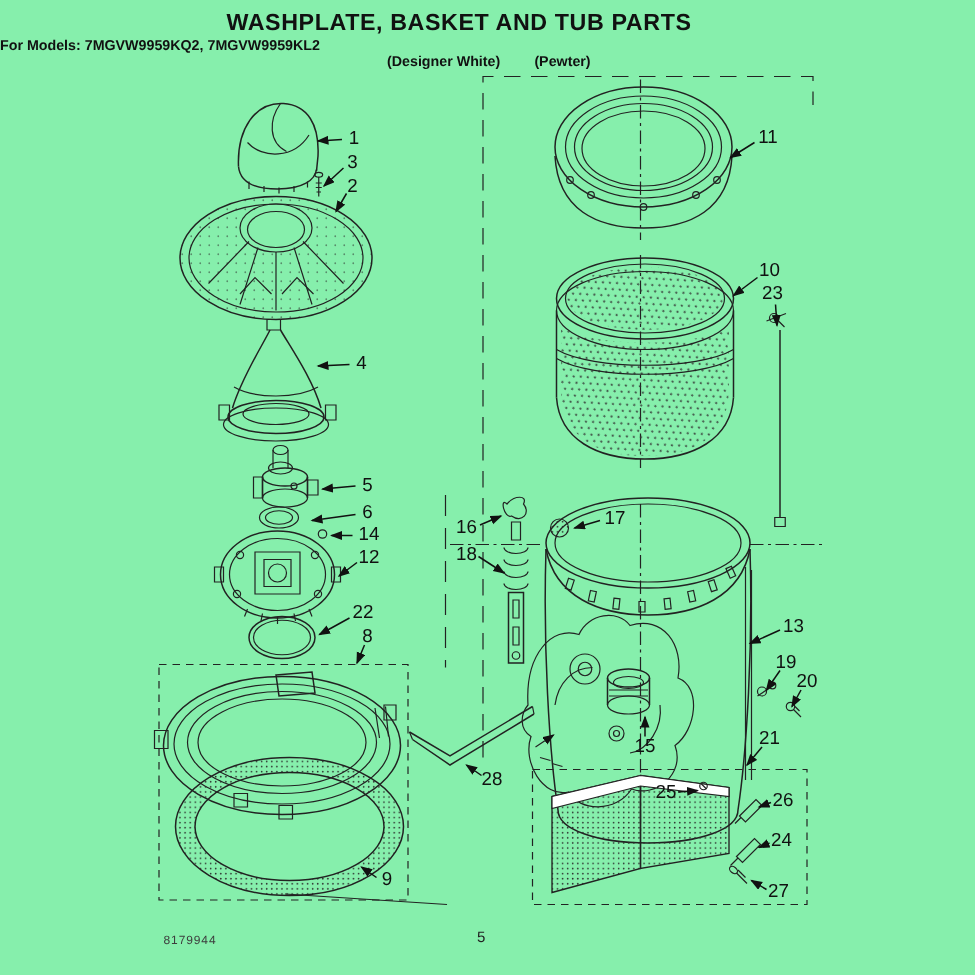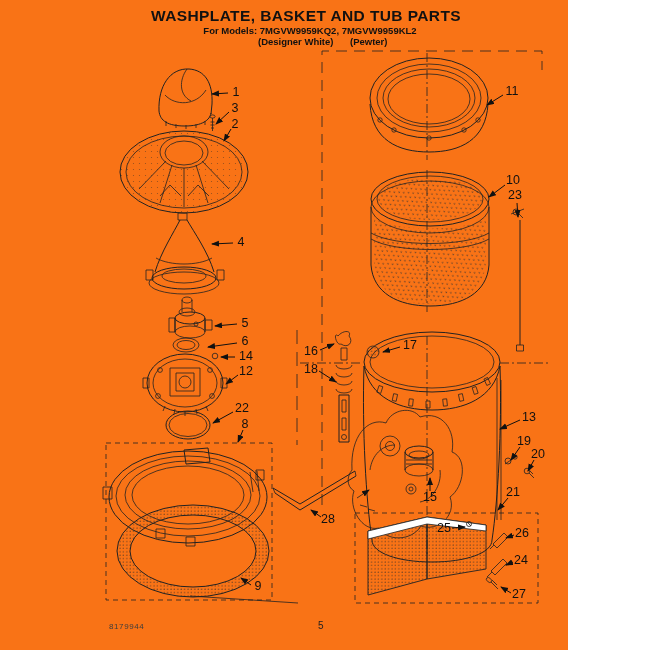--- a/index.html
+++ b/index.html
@@ -1,24 +1,24 @@
 <!DOCTYPE html>
 <html><head>
 <meta charset="utf-8">
 <style>
   html,body{margin:0;padding:0;background:#fff;}
-  .page{position:relative;width:568px;height:650px;background:#f97316;overflow:hidden;
+  .page{position:relative;width:650px;height:650px;background:#86efac;overflow:hidden;
         font-family:"Liberation Sans", sans-serif;color:#111;}
   .title{position:absolute;top:7px;left:0;width:612px;text-align:center;
          font-size:15.5px;font-weight:bold;letter-spacing:.4px;}
-  .models{position:absolute;top:25px;left:0;width:620px;text-align:center;
+  .models{position:absolute;top:25px;left:0;width:620px;
           font-size:9.5px;font-weight:bold;}
   .variant{position:absolute;top:36px;font-size:9.5px;font-weight:bold;}
   .variant.left{left:258px;width:110px;text-align:left;}
-  .variant.right{left:330px;width:90px;margin-left:20px;}
+  .variant.right{left:330px;width:90px;text-align:center;}
   .docnum{position:absolute;left:93px;top:622px;font-size:8px;letter-spacing:.6px;color:#3d3d3d;padding-left:16px;}
   .pagenum{position:absolute;left:318px;top:620px;font-size:10px;color:#222;}
   svg{position:absolute;left:0;top:0;}
   svg *{vector-effect:non-scaling-stroke;}
   .ln{fill:none;stroke:#222;stroke-width:1;}
   .lnf{fill:none;stroke:#222;stroke-width:.8;}
   .callout-text{font-family:"Liberation Sans",sans-serif;font-size:12.5px;fill:#111;}
 </style>
 </head>
 <body>

